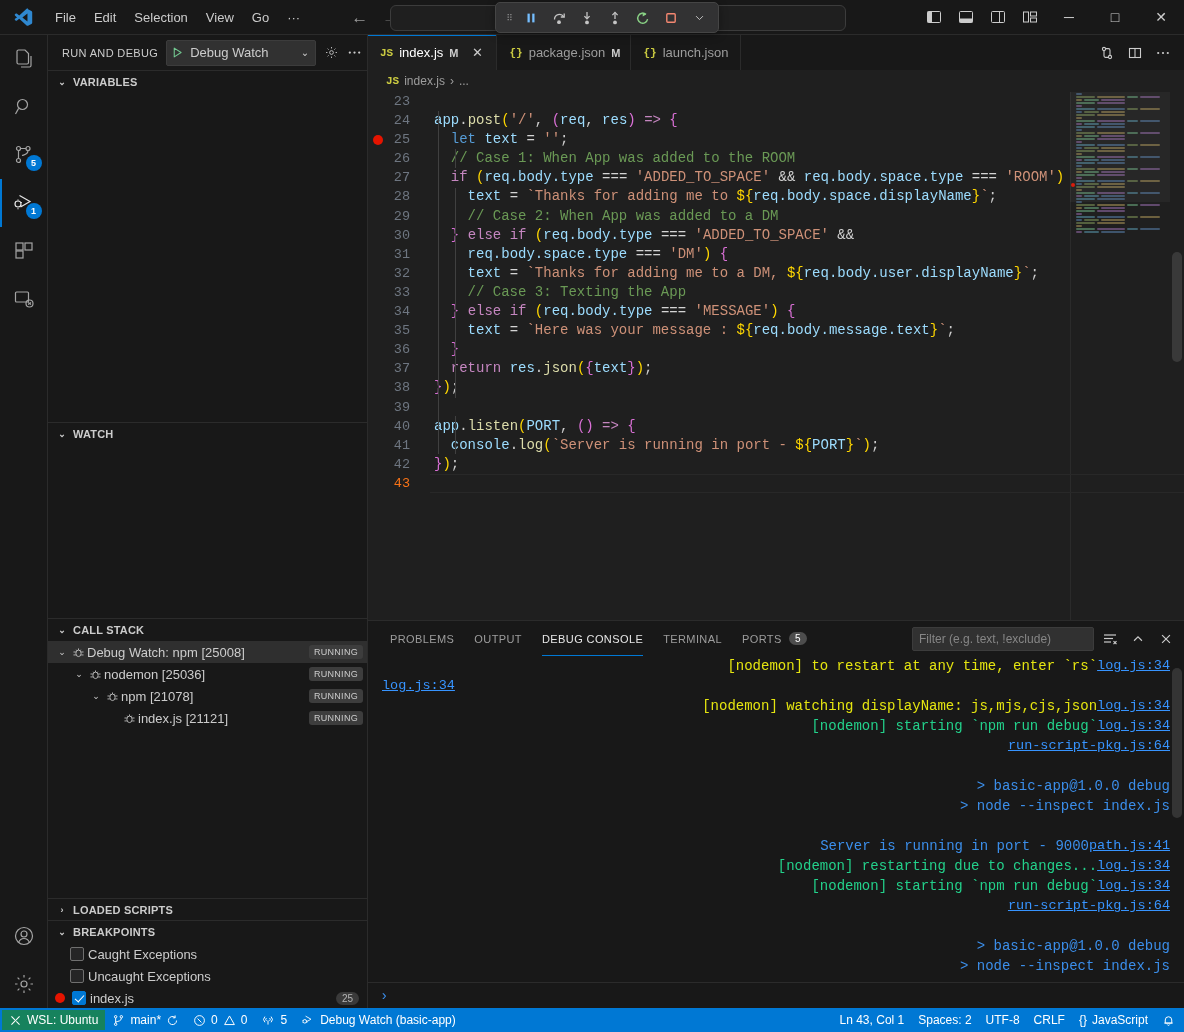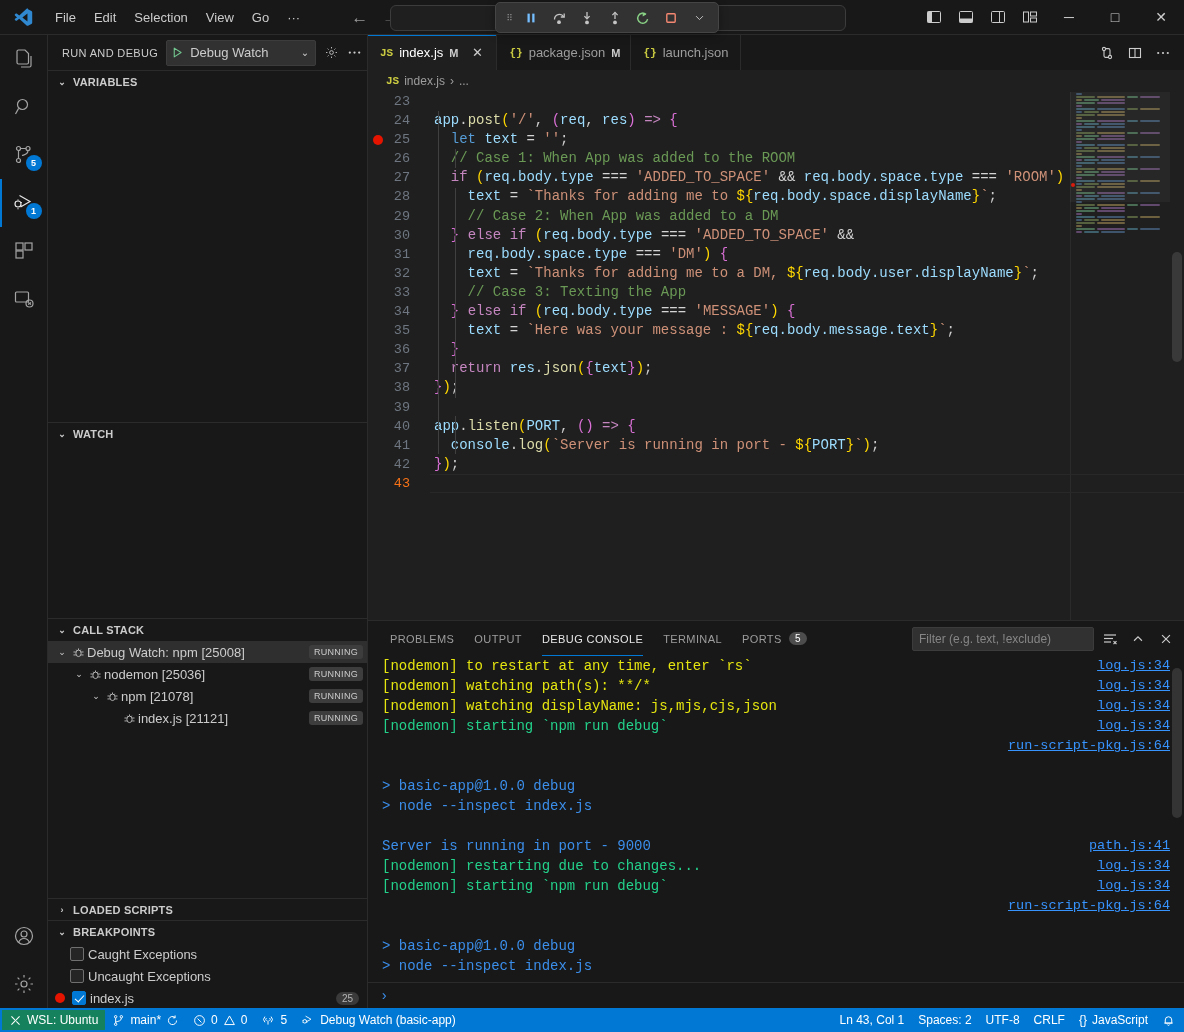--- a/index.html
+++ b/index.html
@@ -220,21 +220,21 @@
     display: flex; align-items: center; padding: 0 6px; font-size: 12px; color: #868686;
     border-radius: 2px;
   }
   .pa-btn { width: 24px; height: 24px; display: flex; align-items: center; justify-content: center; color: #cccccc; border-radius: 4px; }
 
   .console {
     flex: 1; position: relative; overflow: hidden; font-family: "Liberation Mono", monospace;
     font-size: 14px; padding-left: 14px;
   }
   .crow { height: 20px; line-height: 20px; display: flex; white-space: pre; }
-  .crow .ctext { flex: 1; }
+  .crow .ctext { flex: 1; text-align: right; }
   .crow .csrc { color: #3794ff; text-decoration: underline; padding-right: 14px; font-size: 13.5px; }
   .c-yellow { color: #e5e510; }
   .c-green { color: #23d18b; }
   .c-blue { color: #3b8eea; }
   .console-scroll { position: absolute; right: 2px; width: 10px; background: #4f4f4f; border-radius: 5px; opacity: .5; }
   .console-input {
     height: 26px; flex: 0 0 26px; border-top: 1px solid #2b2b2b; display: flex; align-items: center;
     padding-left: 12px; gap: 8px; background: #181818;
   }
   .ci-chev { color: #3b8eea; font-size: 14px; font-family: "Liberation Mono", monospace; }
@@ -935,21 +935,21 @@
               <svg width="14" height="14" viewBox="0 0 16 16" fill="none" stroke="#cccccc" stroke-width="1.3">
                   <line x1="3.5" y1="3.5" x2="12.5" y2="12.5"></line>
                   <line x1="12.5" y1="3.5" x2="3.5" y2="12.5"></line>
                 </svg>
             </div>
           </div>
         </div>
         <div class="console" id="console-body">
           <div class="console-scroll" style="top:12px;height:150px"></div>
         <div class="crow"><span class="ctext c-yellow">[nodemon] to restart at any time, enter `rs`</span><span class="csrc">log.js:34</span></div>
-            <div class="crow"><span class="ctext c-yellow">[nodemon] watching path(s): **/*</span><span class="csrc">log.js:34</span></div>
+            <div class="crow"><span class="csrc">log.js:34</span></div>
             <div class="crow"><span class="ctext c-yellow">[nodemon] watching displayName: js,mjs,cjs,json</span><span class="csrc">log.js:34</span></div>
             <div class="crow"><span class="ctext c-green">[nodemon] starting `npm run debug`</span><span class="csrc">log.js:34</span></div>
             <div class="crow"><span class="ctext c-green"> </span><span class="csrc">run-script-pkg.js:64</span></div>
             <div class="crow"><span class="ctext c-blue"> </span><span class="csrc"></span></div>
             <div class="crow"><span class="ctext c-blue">&gt; basic-app@1.0.0 debug</span><span class="csrc"></span></div>
             <div class="crow"><span class="ctext c-blue">&gt; node --inspect index.js</span><span class="csrc"></span></div>
             <div class="crow"><span class="ctext c-blue"> </span><span class="csrc"></span></div>
             <div class="crow"><span class="ctext c-blue">Server is running in port - 9000</span><span class="csrc">path.js:41</span></div>
             <div class="crow"><span class="ctext c-green">[nodemon] restarting due to changes...</span><span class="csrc">log.js:34</span></div>
             <div class="crow"><span class="ctext c-green">[nodemon] starting `npm run debug`</span><span class="csrc">log.js:34</span></div>

